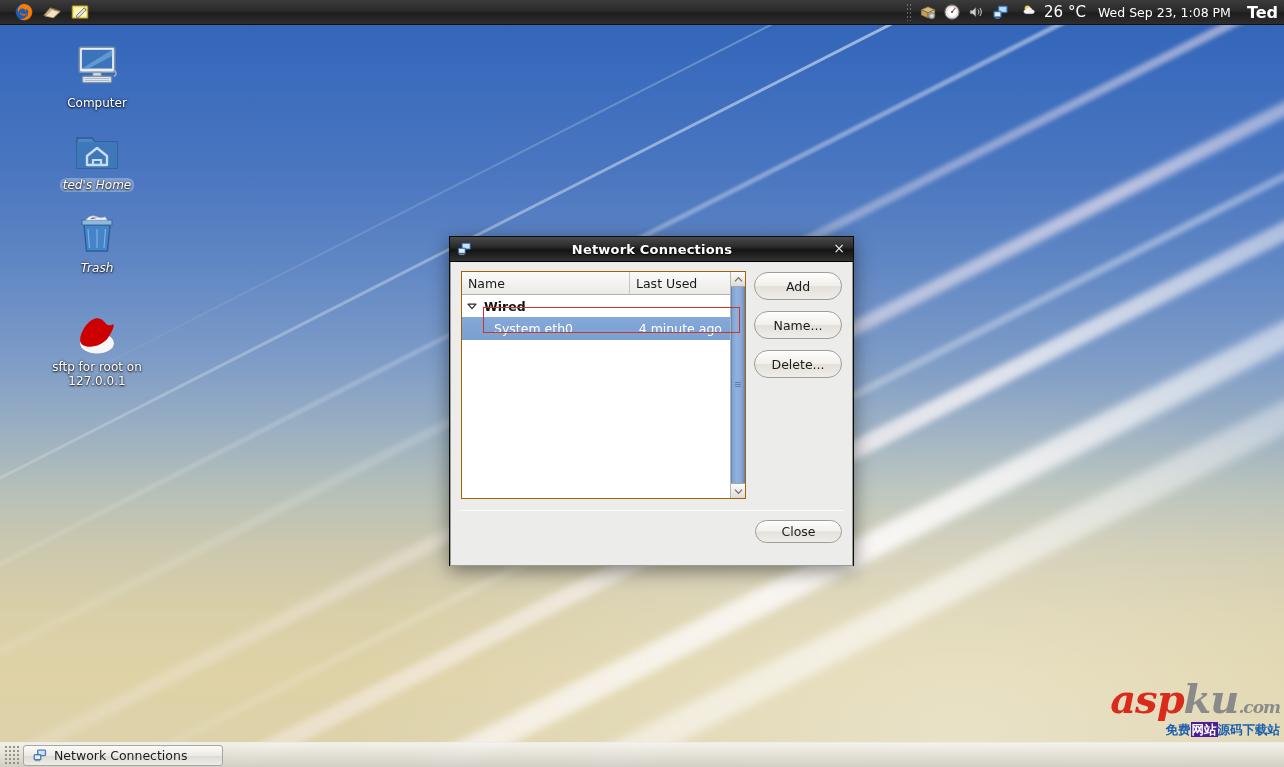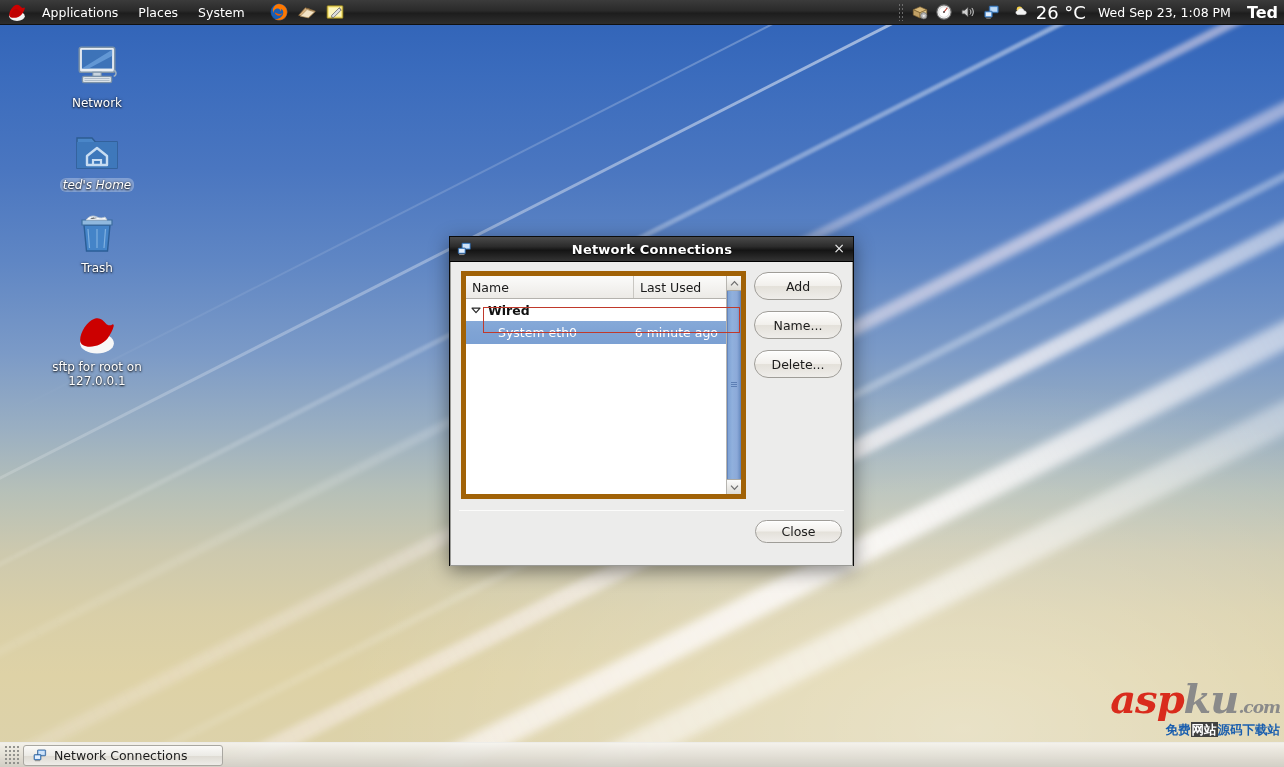--- a/index.html
+++ b/index.html
@@ -109,21 +109,21 @@
     display: flex; align-items: center; justify-content: center;
     cursor: pointer;
   }
   .grip {
     width: 5px; height: 18px;
     margin-right: 4px;
     background-image: radial-gradient(circle, #777 0.8px, transparent 1px);
     background-size: 3px 4px;
     opacity: .85;
   }
-  #weather { display: flex; align-items: center; gap: 6px; margin-left: 8px; font-size: 18px; }
+  #weather { display: flex; align-items: center; gap: 6px; margin-left: 8px; font-size: 15px; }
   #clock { margin-left: 10px; font-size: 12.5px; white-space: nowrap; }
   #username { margin-left: 14px; font-weight: bold; font-size: 16px; }
 
   
   .desk-icon {
     position: absolute;
     width: 110px;
     text-align: center;
     cursor: default;
     user-select: none;
@@ -194,21 +194,21 @@
   }
   #dialog-main {
     display: flex;
     gap: 8px;
     height: 228px;
   }
   #list-wrap {
     flex: 1;
     display: flex;
     background: #fff;
-    border: 5px solid #a16207;
+    border: 1px solid #a16207;
     overflow: hidden;
   }
   #listview {
     flex: 1;
     background: #fff;
     display: flex;
     flex-direction: column;
   }
   #list-header {
     display: flex;
@@ -402,21 +402,21 @@
   #wm-asp { color: #d92b1c; }
   #wm-ku  { color: #8a8a8a; }
   #wm-com { color: #8a8a8a; font-size: 17px; }
   #wm-sub {
     margin-top: -4px;
     font-size: 12.5px;
     color: #1b5fae;
     font-weight: bold;
     letter-spacing: 0px;
   }
-  #wm-sub .hl { background: #404040; color: #fff; padding: 0 1px; }
+  #wm-sub .hl { background: #4c1d95; color: #fff; padding: 0 1px; }
 </style>
 </head>
 <body>
 
 <div id="screen">
 
   <div id="wallpaper">
     <div id="streaks">
       <div class="s s8"></div>
       <div class="s s1"></div>
@@ -425,32 +425,20 @@
       <div class="s s4"></div>
       <div class="s s9"></div>
       <div class="s s5"></div>
       <div class="s s6"></div>
       <div class="s s7"></div>
     </div>
     <div id="haze"></div>
   </div>
 
   <div id="top-panel">
-    <div id="menu-left">
-      <div class="redhat-logo">
-        <svg width="22" height="22" viewBox="0 0 24 24">
-          <ellipse cx="12" cy="16.5" rx="8.5" ry="5.2" fill="#f2f2f2"></ellipse>
-          <path d="M3.5 15.2c0-4.2 3.6-9.6 7.3-10.9 2.6-.9 4.3.6 5.6 2.3 1.1 1.5 2.6 1.2 3.4.6.5-.4.9.2.7.9-.5 1.9-1.6 4.3-3 6-2.2 2.7-5.6 4.3-9 4.3-2.9 0-5-1.1-5-3.2z" fill="#cc0000"></path>
-          <path d="M6 17.6c2.6.7 6-.3 8.3-2.3 1.6-1.4 2.7-3 3.2-4.3-1.1.6-2.4.4-3.3-.6-1.2-1.3-2.6-2.3-4.3-1.7C7.5 9.4 5.4 13 5.2 15.9c0 .8.2 1.4.8 1.7z" fill="#a30000" opacity=".35"></path>
-        </svg>
-      </div>
-      <div class="menu-item">Applications</div>
-      <div class="menu-item">Places</div>
-      <div class="menu-item">System</div>
-    </div>
 
     <div id="launchers">
       <div class="launcher">
         <svg width="20" height="20" viewBox="0 0 24 24">
           <circle cx="12" cy="12" r="10" fill="#1a5fb4"></circle>
           <path d="M12 2c5.5 0 10 4.5 10 10s-4.5 10-10 10c-2 0-3.8-.6-5.3-1.6 2.6.4 5.6-.3 7.8-2.3 2.4-2.2 3-5 2.4-7.1-.4-1.4-1.4-2.4-2.6-2.6.5 1 .3 2.3-.6 3 .3-1.4-.6-2.8-2-3.3-1.9-.7-4.2.1-5.4 1.7-.7 1-.9 2.2-.6 3.3C4.8 11.8 4.3 9.9 4.8 8 6 4.5 8.8 2 12 2z" fill="#ff7800"></path>
           <path d="M7 13c.6 2.3 2.9 3.8 5.4 3.4 1.9-.3 3.3-1.6 3.8-3.2-1.3 1.3-3.4 1.7-5.2.9C9.4 13.5 8 12.4 7 13z" fill="#e85d04"></path>
           <circle cx="12" cy="12" r="10" fill="none" stroke="#0b3a73" stroke-width="1" opacity=".4"></circle>
         </svg>
       </div>
@@ -525,36 +513,36 @@
       <svg width="50" height="50" viewBox="0 0 48 48">
         <rect x="7" y="5" width="34" height="24" rx="2" fill="#e9eef3" stroke="#7d93a8" stroke-width="1.5"></rect>
         <rect x="9.5" y="7.5" width="29" height="18" fill="#3d73b8"></rect>
         <path d="M9.5 25.5L38.5 7.5v6L16 25.5z" fill="#6fa3dd" opacity=".75"></path>
         <rect x="20" y="29" width="8" height="4" fill="#c9d5e0" stroke="#7d93a8" stroke-width="1"></rect>
         <rect x="10" y="33" width="28" height="6" rx="1.5" fill="#dde4ea" stroke="#7d93a8" stroke-width="1.3"></rect>
         <path d="M12 35h24M12 37h24" stroke="#a9b8c6" stroke-width=".9"></path>
         <path d="M40 27c3 1 3 5 0 6" fill="none" stroke="#9fb0bf" stroke-width="1.4"></path>
       </svg>
     </div>
-    <div class="lbl">Network</div>
+    <div class="lbl">Computer</div>
   </div>
 
   <div class="desk-icon selected" style="left:42px; top:122px;">
     <div class="glyph">
       <svg width="48" height="44" viewBox="0 0 48 44">
         <path d="M4 8h15l3.5 4H44v26H4z" fill="#4a86c8" stroke="#2d5c91" stroke-width="1.4"></path>
         <path d="M4 12h40v26H4z" fill="#3e78bb"></path>
         <path d="M14 26l10-8 10 8v9H14z" fill="none" stroke="#c8ddf2" stroke-width="2.4" stroke-linejoin="round"></path>
         <path d="M20 35v-5h8v5" fill="none" stroke="#c8ddf2" stroke-width="2.2"></path>
       </svg>
     </div>
     <div class="lbl">ted's Home</div>
   </div>
 
-  <div class="desk-icon" style="left:42px; top:205px;">
+  <div class="desk-icon" style="left:42px; top:205px;font-style:italic;">
     <div class="glyph">
       <svg width="46" height="46" viewBox="0 0 46 46">
         <path d="M10 14h26l-2.5 26h-21z" fill="#3f7cc0" stroke="#2a5party" stroke-width="0"></path>
         <path d="M10 14h26l-2.5 26h-21z" fill="#4484c8" stroke="#2b5e96" stroke-width="1.4"></path>
         <path d="M14 18l1.5 19M23 18v19M31.5 18L30 37" stroke="#7fb0e0" stroke-width="1.2"></path>
         <path d="M8 9h30v5H8z" fill="#8fb8de" stroke="#3d6d9e" stroke-width="1.2"></path>
         <path d="M12 9c3-4 7-5 11-3 3 1.5 6 1 8 0l2 3z" fill="#fbfbfb" stroke="#b6c3ce" stroke-width=".9"></path>
         <path d="M16 8c2-2 5-2 7-1" stroke="#cfd9e2" stroke-width="1"></path>
       </svg>
     </div>
@@ -599,21 +587,21 @@
               <div class="grp-row">
                 <span class="tri">
                   <svg width="12" height="12" viewBox="0 0 12 12">
                     <path d="M2 4.2h8L6 8.6z" fill="none" stroke="#2a2a2a" stroke-width="1.2" stroke-linejoin="round"></path>
                   </svg>
                 </span>
                 <span>Wired</span>
               </div>
               <div class="item-row">
                 <span class="rname">System eth0</span>
-                <span class="rlast">6 minute ago</span>
+                <span class="rlast">4 minute ago</span>
               </div>
             </div>
           </div>
           <div id="vscroll">
             <div class="sb-arrow up">
               <svg width="9" height="7" viewBox="0 0 9 7">
                   <path d="M1 5.3L4.5 1.6 8 5.3" fill="none" stroke="#6d6d6d" stroke-width="1.2"></path>
                 </svg>
             </div>
             <div id="sb-thumb"></div>

